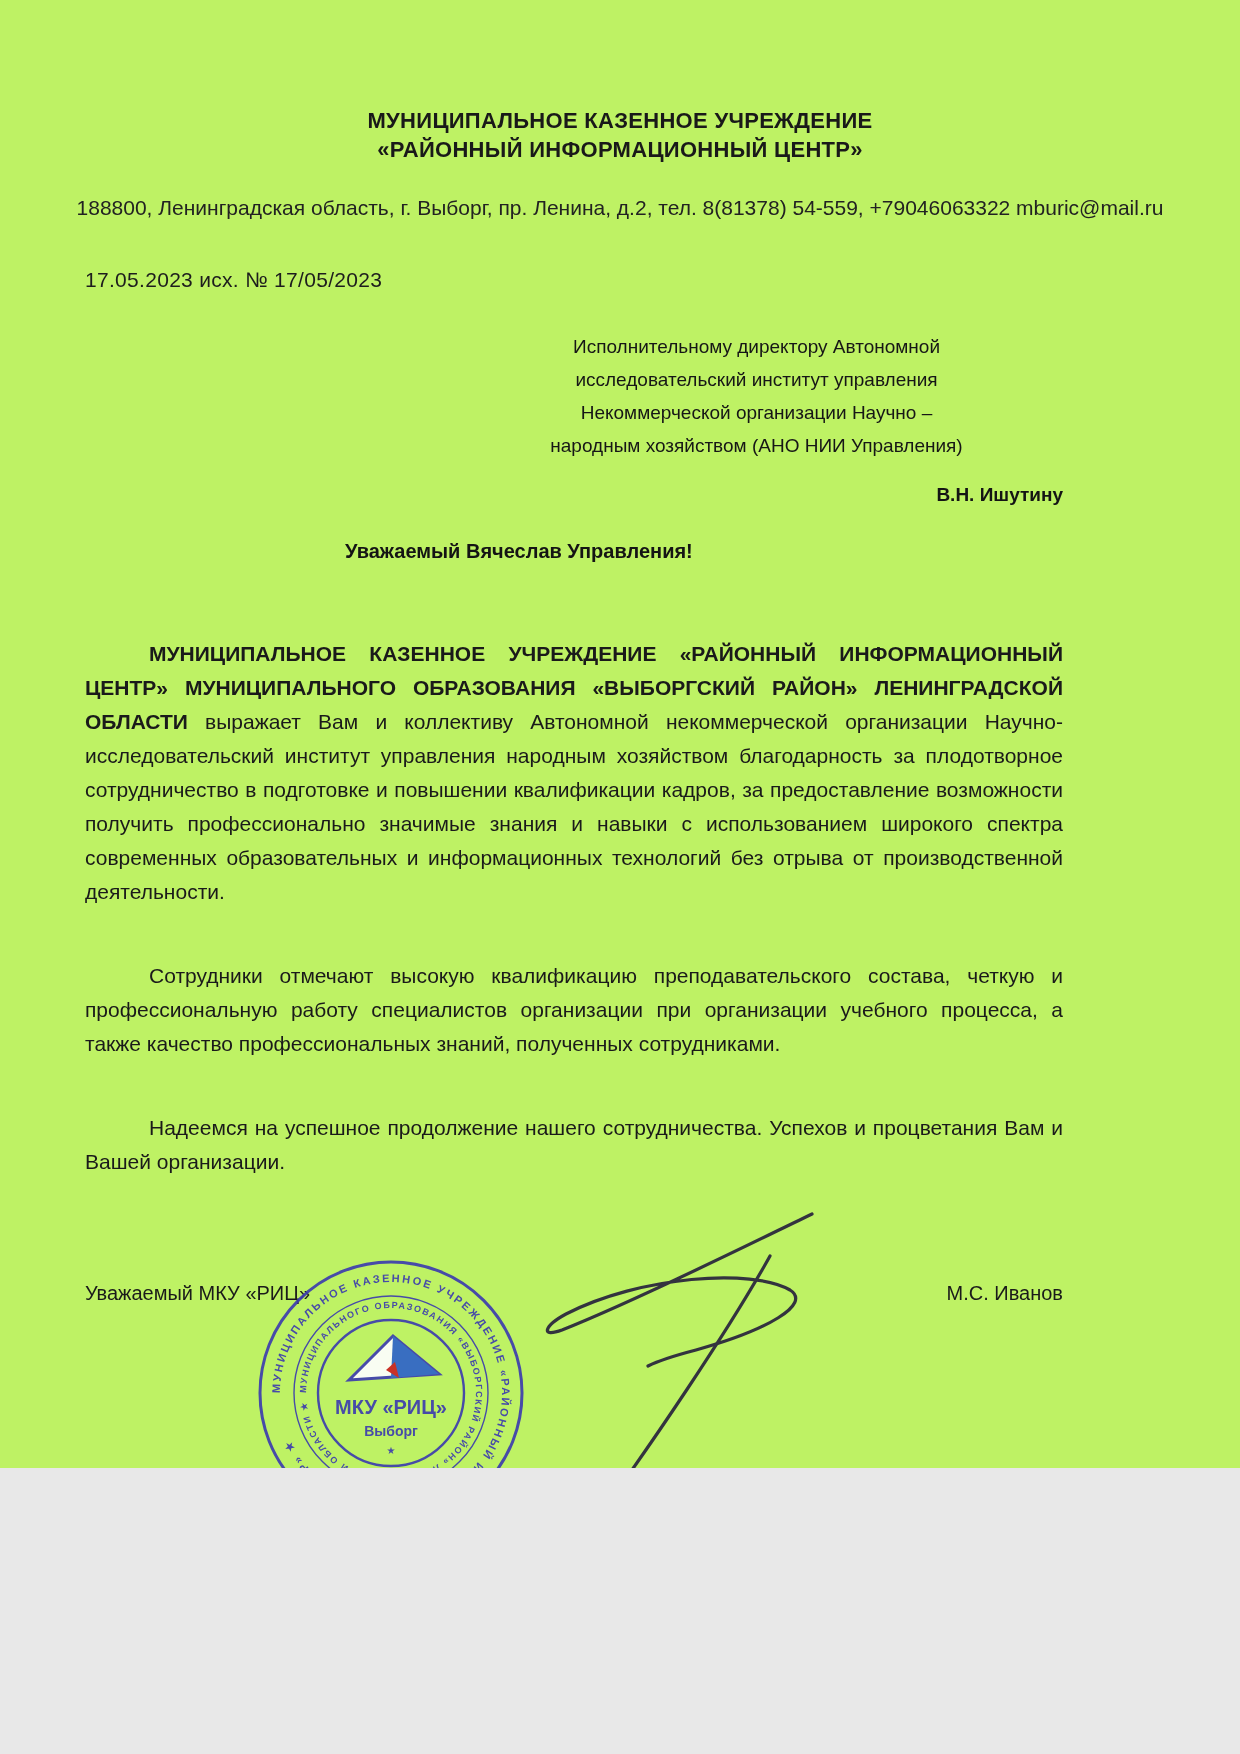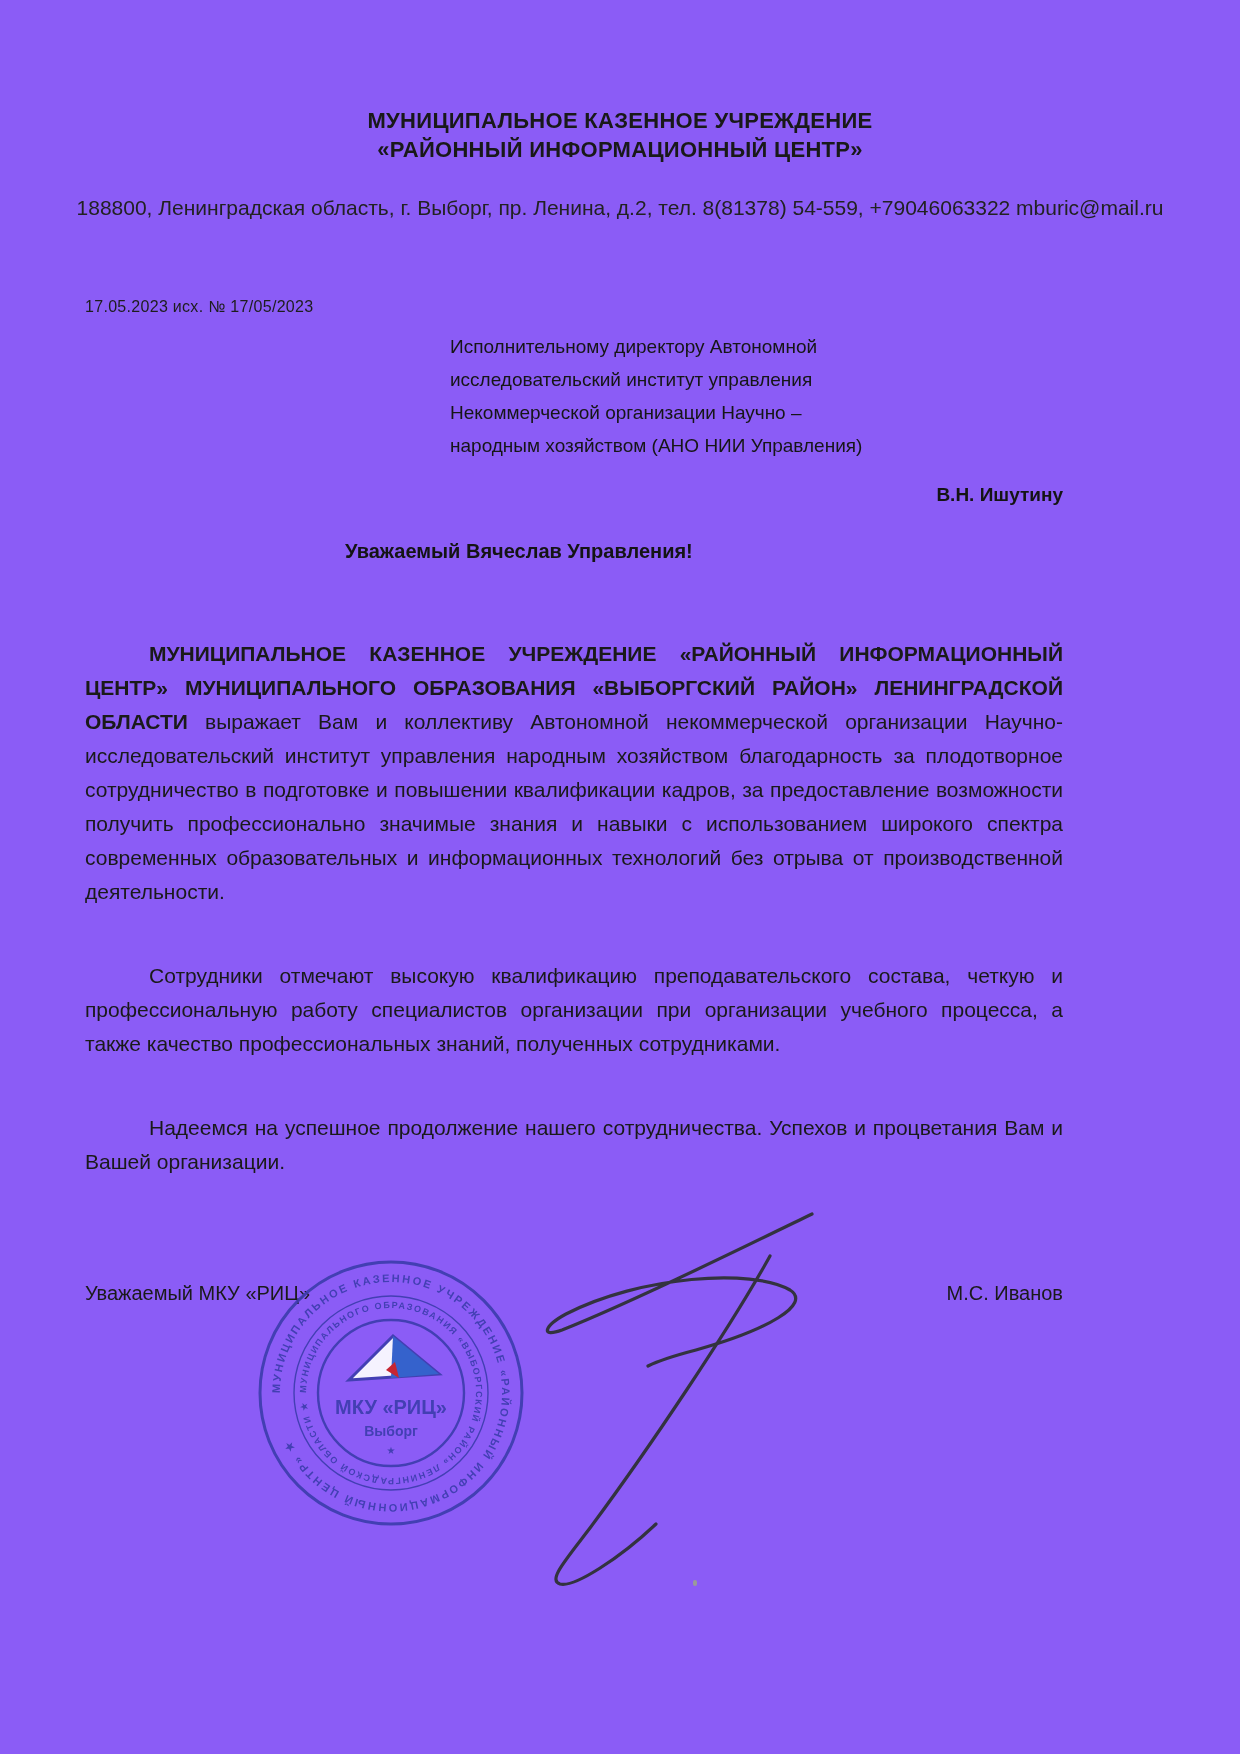--- a/index.html
+++ b/index.html
@@ -1,35 +1,35 @@
 <!DOCTYPE html>
 <html><head>
 <meta charset="utf-8">
 <style>
   html,body{margin:0;padding:0;background:#e8e8e8;}
   .page{
-    position:relative;width:1240px;height:1754px;margin:0 auto;
-    background:#8b5cf6;overflow:hidden;
+    position:relative;width:1240px;height:1468px;margin:0 auto;
+    background:#bef264;overflow:hidden;
     font-family:"Liberation Sans", sans-serif;color:#1a1a1a;
   }
   .abs{position:absolute;}
   .org-header{
     top:106px;left:0;width:1240px;text-align:center;
     font-size:22px;font-weight:bold;line-height:29px;color:#191919;
     letter-spacing:.3px;
   }
   .address-line{
     top:196px;left:0;width:1240px;text-align:center;
     font-size:21px;color:#222;
   }
   .date-line{
-    top:268px;left:85px;font-size:16px;color:#1d1d1d;letter-spacing:.3px;margin-top:30px;
+    top:268px;left:85px;font-size:21px;color:#1d1d1d;letter-spacing:.3px;
   }
   .recipient{
-    top:330px;left:450px;width:613px;text-align:left;
+    top:330px;left:450px;width:613px;text-align:center;
     font-size:19px;line-height:33px;color:#161616;
   }
   .recipient-name{
     top:484px;right:177px;font-size:19px;font-weight:bold;color:#141414;
   }
   .salutation{
     top:540px;left:345px;font-size:20px;font-weight:bold;color:#141414;
   }
   .body-par{
     left:85px;width:978px;font-size:21px;line-height:34px;color:#1a1a1a;

